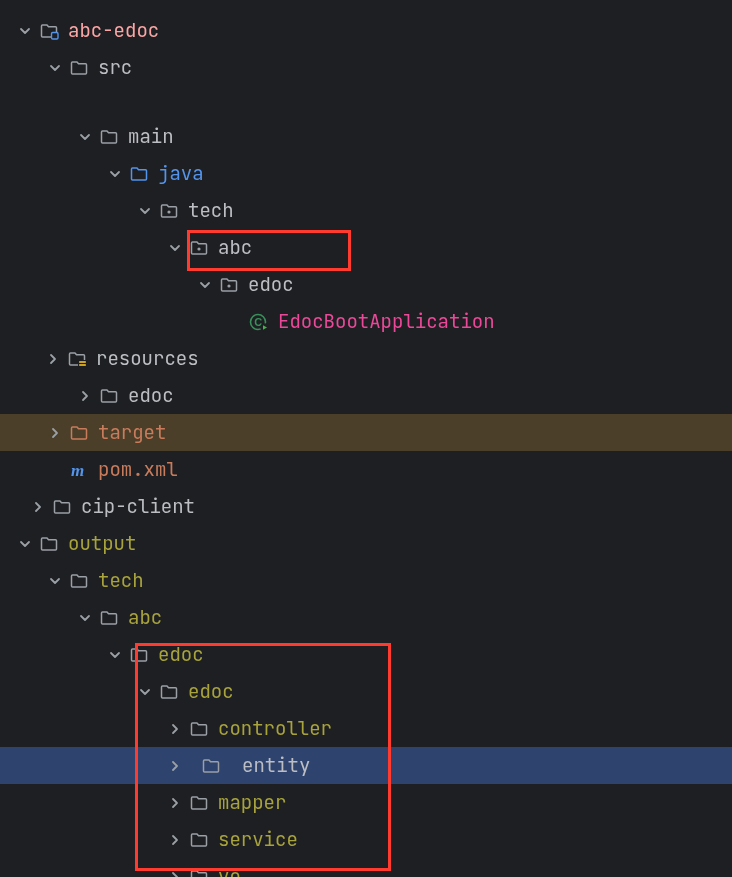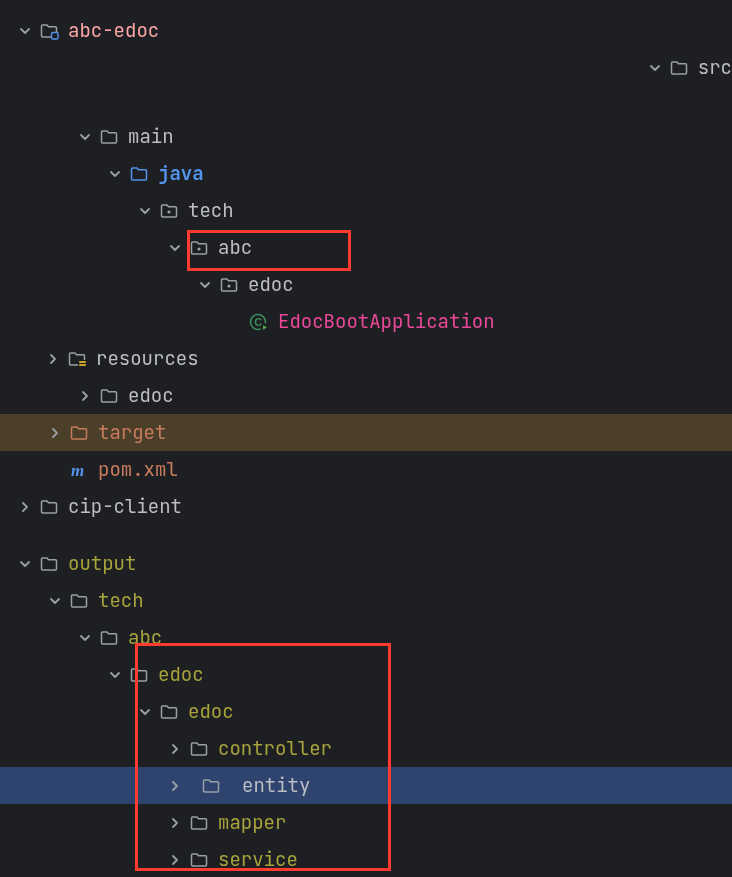--- a/index.html
+++ b/index.html
@@ -104,21 +104,21 @@
         </svg>
       </span>
       <span class="icon">
         <svg viewBox="0 0 20 20">
           <path d="M2.5 5 Q2.5 4 3.5 4 L8 4 L9.5 5.8 L16.5 5.8 Q17.5 5.8 17.5 6.8 L17.5 15 Q17.5 16 16.5 16 L3.5 16 Q2.5 16 2.5 15 Z" fill="none" stroke="#9aa0a6" stroke-width="1.5" stroke-linejoin="round"></path>
           <rect x="12.5" y="11.5" width="6.5" height="6.5" rx="1.2" fill="#1e1f22" stroke="#5394ec" stroke-width="1.4"></rect>
         </svg>
       </span>
       <span class="label c-module">abc-edoc</span>
     </div>
-    <div class="row" style="padding-left: 46px; justify-content: flex-end;">
+    <div class="row" style="padding-left: 46px;">
       <span class="chevron">
         <svg viewBox="0 0 12 12">
           <path d="M2 4 L6 8 L10 4" fill="none" stroke="#9aa0a6" stroke-width="1.8" stroke-linecap="round" stroke-linejoin="round"></path>
         </svg>
       </span>
       <span class="icon">
         <svg viewBox="0 0 20 20">
           <path d="M2.5 5 Q2.5 4 3.5 4 L8 4 L9.5 5.8 L16.5 5.8 Q17.5 5.8 17.5 6.8 L17.5 15 Q17.5 16 16.5 16 L3.5 16 Q2.5 16 2.5 15 Z" fill="none" stroke="#9aa0a6" stroke-width="1.5" stroke-linejoin="round"></path>
         </svg>
       </span>
@@ -130,21 +130,21 @@
           <path d="M2 4 L6 8 L10 4" fill="none" stroke="#9aa0a6" stroke-width="1.8" stroke-linecap="round" stroke-linejoin="round"></path>
         </svg>
       </span>
       <span class="icon">
         <svg viewBox="0 0 20 20">
           <path d="M2.5 5 Q2.5 4 3.5 4 L8 4 L9.5 5.8 L16.5 5.8 Q17.5 5.8 17.5 6.8 L17.5 15 Q17.5 16 16.5 16 L3.5 16 Q2.5 16 2.5 15 Z" fill="none" stroke="#9aa0a6" stroke-width="1.5" stroke-linejoin="round"></path>
         </svg>
       </span>
       <span class="label c-default">main</span>
     </div>
-    <div class="row" style="padding-left: 106px; font-weight: bold;">
+    <div class="row" style="padding-left: 106px;">
       <span class="chevron">
         <svg viewBox="0 0 12 12">
           <path d="M2 4 L6 8 L10 4" fill="none" stroke="#9aa0a6" stroke-width="1.8" stroke-linecap="round" stroke-linejoin="round"></path>
         </svg>
       </span>
       <span class="icon">
         <svg viewBox="0 0 20 20">
           <path d="M2.5 5 Q2.5 4 3.5 4 L8 4 L9.5 5.8 L16.5 5.8 Q17.5 5.8 17.5 6.8 L17.5 15 Q17.5 16 16.5 16 L3.5 16 Q2.5 16 2.5 15 Z" fill="none" stroke="#5394ec" stroke-width="1.5" stroke-linejoin="round"></path>
         </svg>
       </span>
@@ -248,34 +248,34 @@
     </div>
     <div class="row" style="padding-left: 46px;">
       <span class="chevron-placeholder"></span>
       <span class="icon">
         <svg viewBox="0 0 20 20">
           <text x="2" y="16" font-family="serif" font-style="italic" font-weight="bold" font-size="17" fill="#5394ec">m</text>
         </svg>
       </span>
       <span class="label c-file">pom.xml</span>
     </div>
+    <div class="row" style="padding-left: 29px;">
+      <span class="chevron">
+        <svg viewBox="0 0 12 12">
+          <path d="M4 2 L8 6 L4 10" fill="none" stroke="#9aa0a6" stroke-width="1.8" stroke-linecap="round" stroke-linejoin="round"></path>
+        </svg>
+      </span>
+      <span class="icon">
+        <svg viewBox="0 0 20 20">
+          <path d="M2.5 5 Q2.5 4 3.5 4 L8 4 L9.5 5.8 L16.5 5.8 Q17.5 5.8 17.5 6.8 L17.5 15 Q17.5 16 16.5 16 L3.5 16 Q2.5 16 2.5 15 Z" fill="none" stroke="#9aa0a6" stroke-width="1.5" stroke-linejoin="round"></path>
+        </svg>
+      </span>
+      <span class="label c-default">cip-client</span>
+    </div>
     <div class="row" style="padding-left: 16px;">
-      <span class="chevron">
-        <svg viewBox="0 0 12 12">
-          <path d="M4 2 L8 6 L4 10" fill="none" stroke="#9aa0a6" stroke-width="1.8" stroke-linecap="round" stroke-linejoin="round"></path>
-        </svg>
-      </span>
-      <span class="icon">
-        <svg viewBox="0 0 20 20">
-          <path d="M2.5 5 Q2.5 4 3.5 4 L8 4 L9.5 5.8 L16.5 5.8 Q17.5 5.8 17.5 6.8 L17.5 15 Q17.5 16 16.5 16 L3.5 16 Q2.5 16 2.5 15 Z" fill="none" stroke="#9aa0a6" stroke-width="1.5" stroke-linejoin="round"></path>
-        </svg>
-      </span>
-      <span class="label c-default">cip-client</span>
-    </div>
-    <div class="row" style="padding-left: 16px; margin-top: 20px;">
       <span class="chevron">
         <svg viewBox="0 0 12 12">
           <path d="M2 4 L6 8 L10 4" fill="none" stroke="#9aa0a6" stroke-width="1.8" stroke-linecap="round" stroke-linejoin="round"></path>
         </svg>
       </span>
       <span class="icon">
         <svg viewBox="0 0 20 20">
           <path d="M2.5 5 Q2.5 4 3.5 4 L8 4 L9.5 5.8 L16.5 5.8 Q17.5 5.8 17.5 6.8 L17.5 15 Q17.5 16 16.5 16 L3.5 16 Q2.5 16 2.5 15 Z" fill="none" stroke="#9aa0a6" stroke-width="1.5" stroke-linejoin="round"></path>
         </svg>
       </span>

